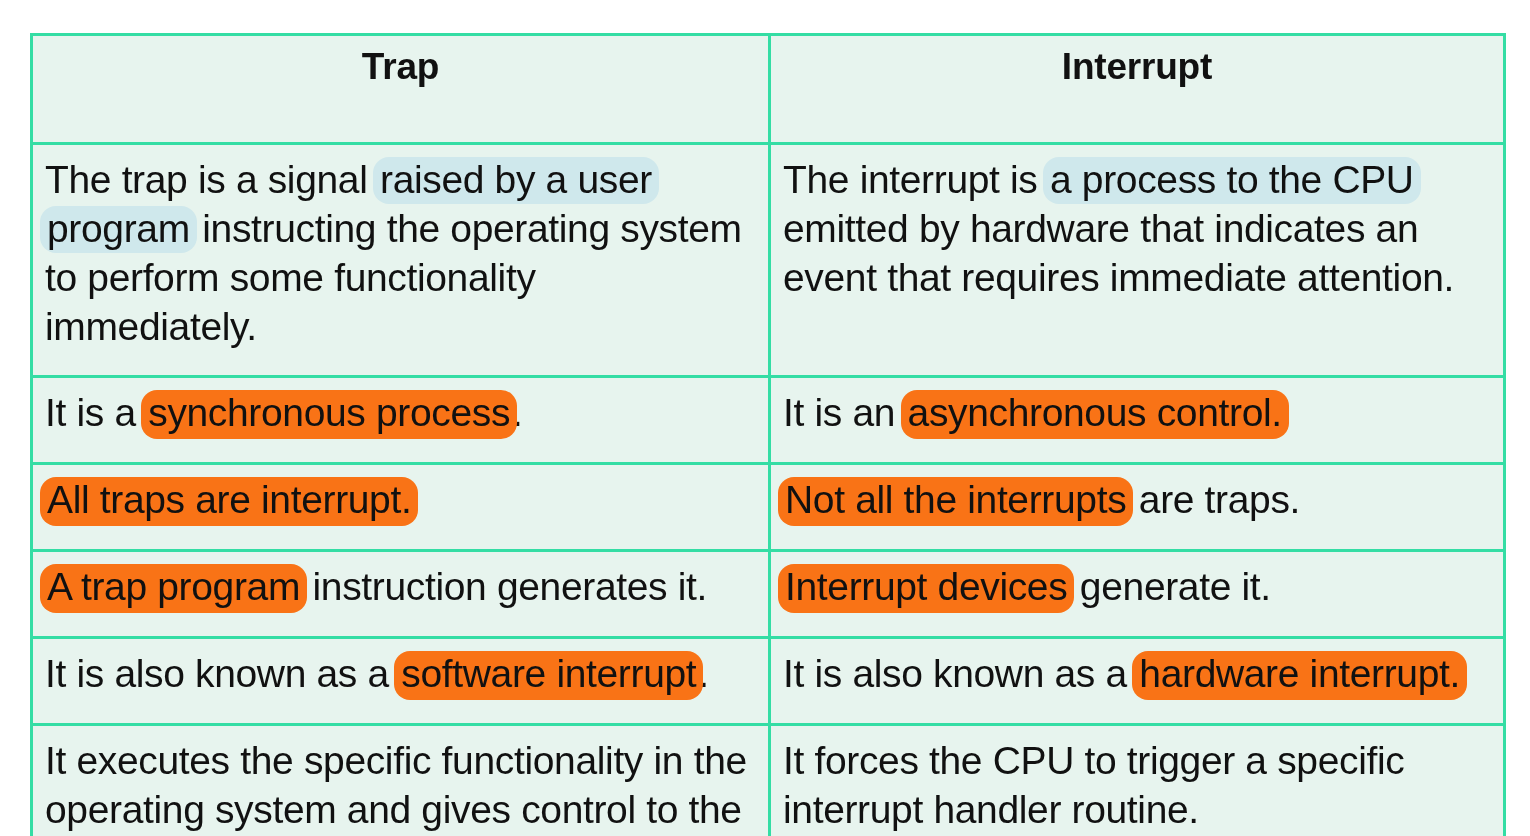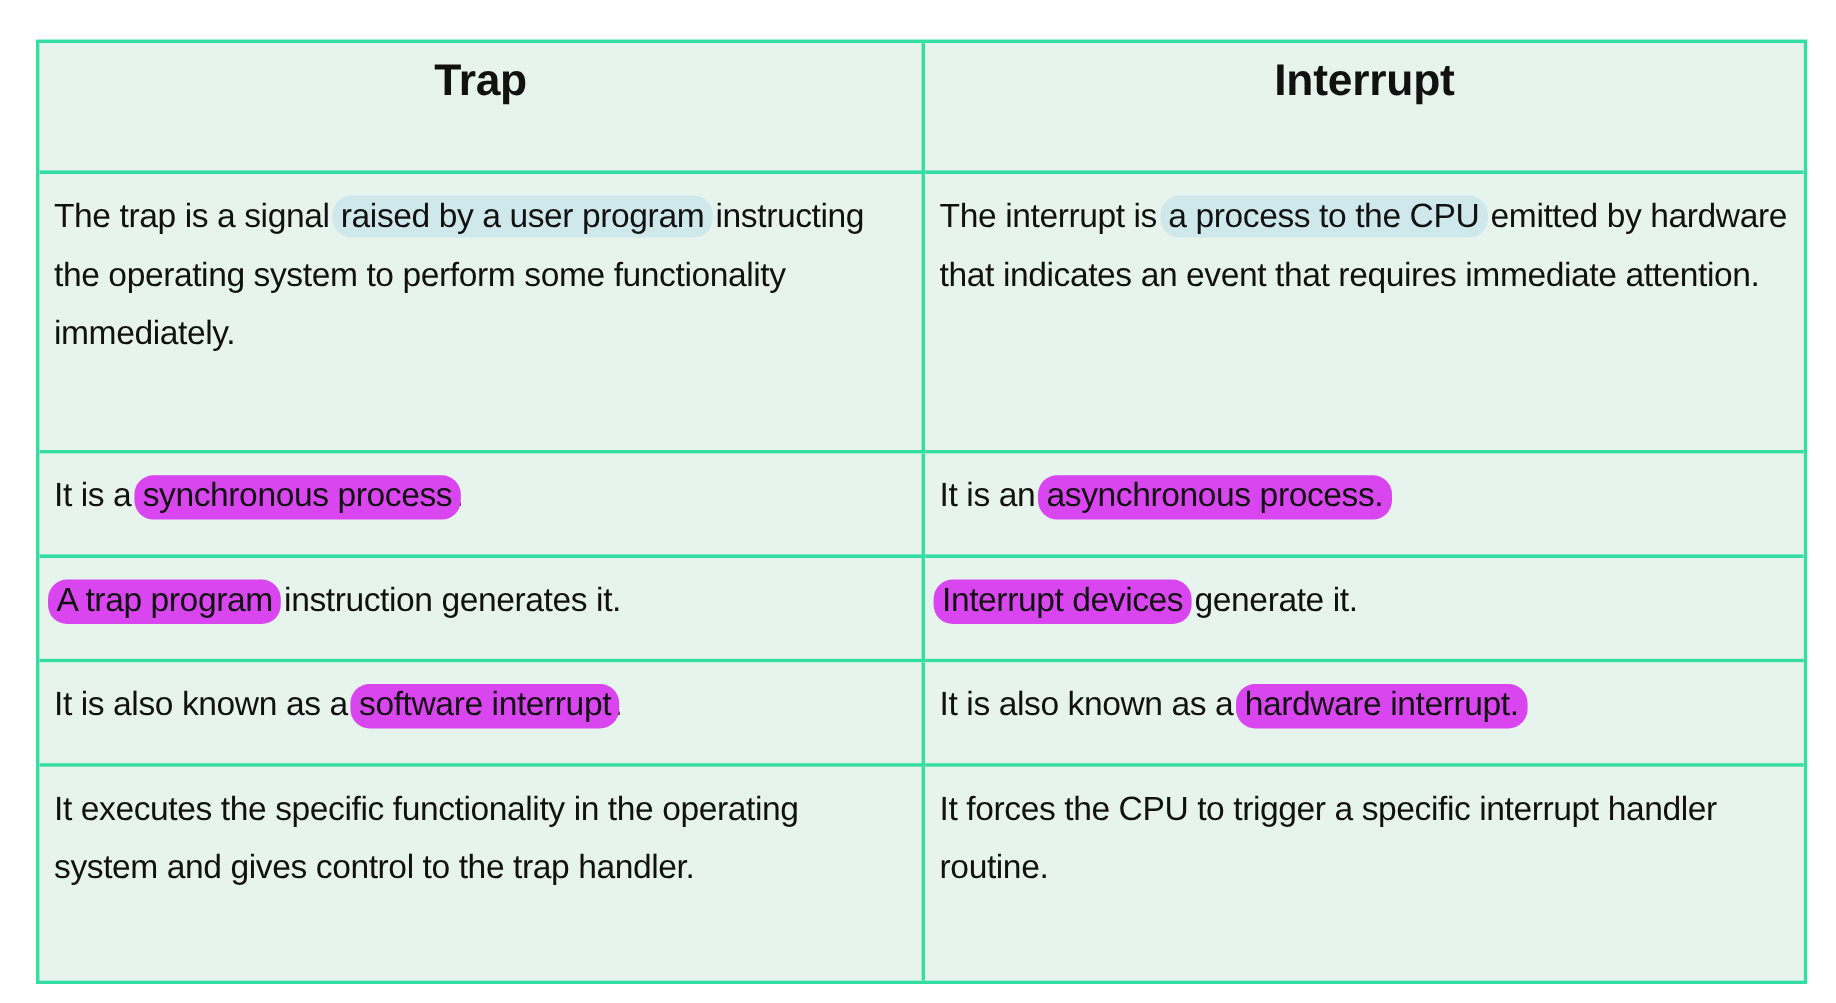--- a/index.html
+++ b/index.html
@@ -59,21 +59,21 @@
     vertical-align: middle;
     font-weight: bold;
     font-size: 37px;
     letter-spacing: -0.2px;
     padding-top: 0;
     padding-bottom: 0;
   }
 
   
   .cell-text {
-    font-size: 28px;
+    font-size: 39px;
     line-height: 49px;
     letter-spacing: -0.35px;
     word-spacing: 0px;
     color: #111111;
     white-space: normal;
   }
 
   
   .row-tall   td { height: 208px; }
   .row-short  td { height: 62px;  }
@@ -87,21 +87,21 @@
     position: relative;
     z-index: 1;
   }
   mark.hl > span.hl-ink {
     position: relative;
     z-index: 2;
   }
 
   
   mark.yellow {
-    background-color: #d946ef;
+    background-color: #f97316;
     border-radius: 16px;
     box-decoration-break: clone;
     -webkit-box-decoration-break: clone;
     padding: 1px 7px 5px 7px;
     margin: 12px -5px;
   }
 
   
   mark.blue {
     background-color: #cfe8ec;
@@ -139,24 +139,32 @@
         <td>
           <div class="cell-text">The interrupt is <mark class="hl blue"><span class="hl-ink">a process to the CPU</span></mark> emitted by hardware that indicates an event that requires immediate attention.</div>
         </td>
       </tr>
 
       <tr class="row-short">
         <td>
           <div class="cell-text">It is a <mark class="hl yellow"><span class="hl-ink">synchronous process</span></mark>.</div>
         </td>
         <td>
-          <div class="cell-text">It is an <mark class="hl yellow"><span class="hl-ink">asynchronous process.</span></mark></div>
+          <div class="cell-text">It is an <mark class="hl yellow"><span class="hl-ink">asynchronous control.</span></mark></div>
         </td>
       </tr>
 
+      <tr class="row-short">
+        <td>
+          <div class="cell-text"><mark class="hl yellow"><span class="hl-ink">All traps are interrupt.</span></mark></div>
+        </td>
+        <td>
+          <div class="cell-text"><mark class="hl yellow"><span class="hl-ink">Not all the interrupts</span></mark> are traps.</div>
+        </td>
+      </tr>
 
       <tr class="row-short">
         <td>
           <div class="cell-text"><mark class="hl yellow"><span class="hl-ink">A trap program</span></mark> instruction generates it.</div>
         </td>
         <td>
           <div class="cell-text"><mark class="hl yellow"><span class="hl-ink">Interrupt devices</span></mark> generate it.</div>
         </td>
       </tr>
 

